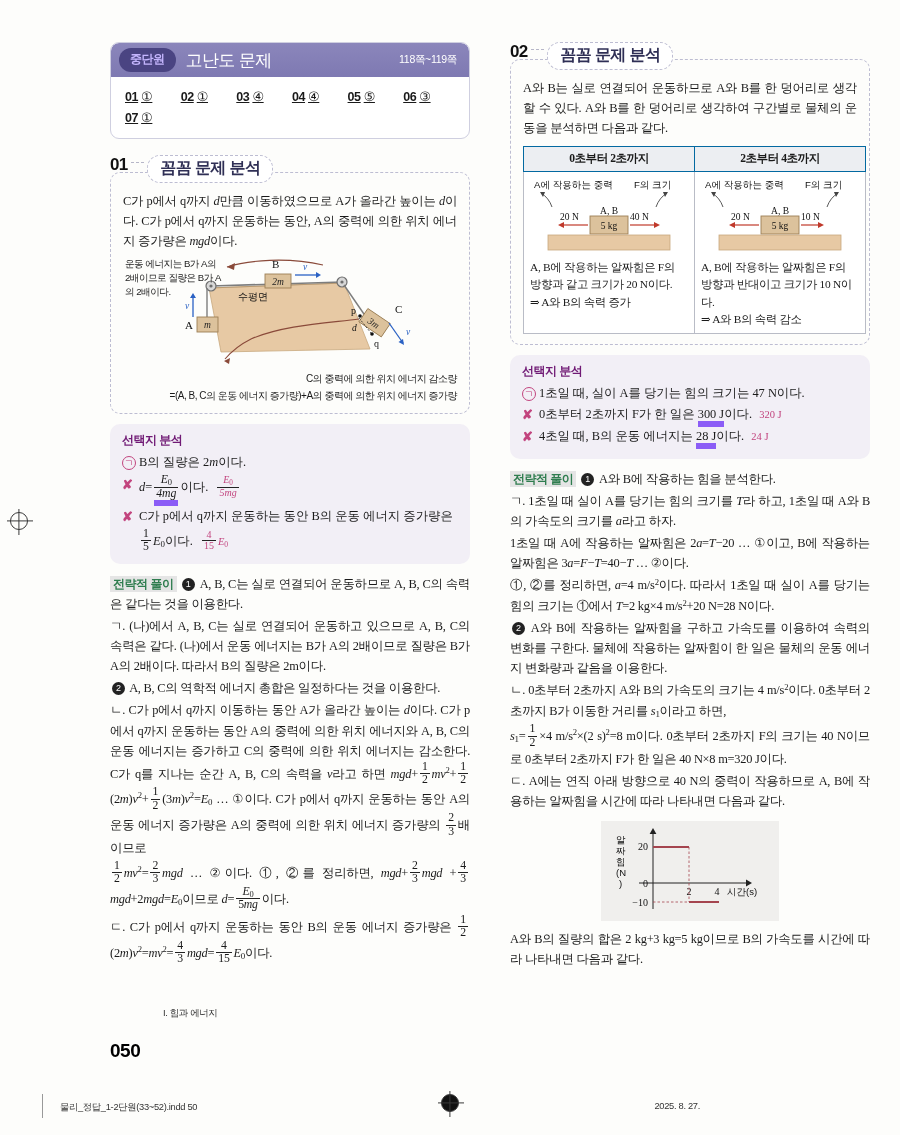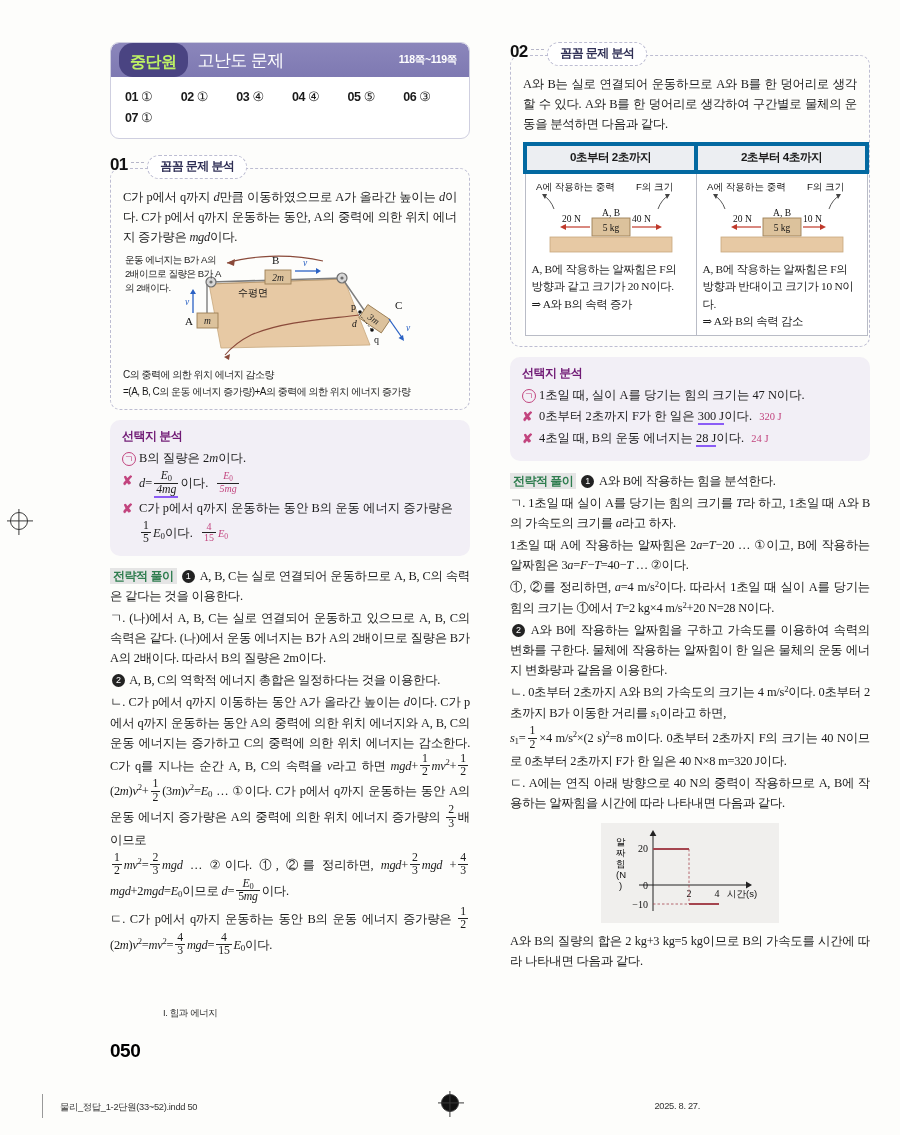--- a/index.html
+++ b/index.html
@@ -73,59 +73,60 @@
   .answer-bar {
     height: 34px;
     background: linear-gradient(180deg,#8b86bb 0%, #7e79b2 100%);
     display: flex;
     align-items: center;
     position: relative;
     border-radius: 8px 8px 0 0;
   }
   .unit-chip {
     background: #4a4482;
-    color: #bef264;
+    color: #c4b5fd;
     font-family: "Liberation Sans", sans-serif;
     font-weight: bold;
-    font-size: 16px;
+    font-size: 12px;
     border-radius: 14px;
-    padding: 9px 11px 4px;
+    padding: 3px 11px 4px;
     margin-left: 8px;
     letter-spacing: -0.5px;
   }
   .bar-title {
     color: #ffffff;
     font-family: "Liberation Sans", sans-serif;
     font-weight: normal;
     font-size: 17px;
     margin-left: 10px;
     letter-spacing: -0.6px;
   }
   .bar-pages {
     position: absolute;
     right: 12px;
     color: #fff;
     font-family: "Liberation Sans", sans-serif;
     font-size: 10.5px;
-    font-weight: bold;
+    font-weight: normal;
     letter-spacing: -0.3px;
   }
   .answer-grid {
     padding: 9px 10px 10px 14px;
     display: flex;
     flex-wrap: wrap;
   }
   .ans-item {
     width: 16.66%;
     font-family: "Liberation Sans", sans-serif;
     font-size: 12.5px;
     font-weight: bold;
     letter-spacing: -0.4px;
     padding: 3px 0;
     white-space: nowrap;
+    text-decoration: underline;
   }
   .ans-item .choice {
     font-weight: normal;
     margin-left: 3px;
     font-size: 13px;
   }
 
   
   .prob-block { margin-top: 16px; width: 360px; position: relative; }
   .prob-num {
@@ -144,21 +145,21 @@
     vertical-align: middle;
     margin: 0 3px 5px 4px;
   }
   .tag-analysis {
     display: inline-block;
     border: 1px dashed #bdbdd2;
     border-radius: 13px;
     padding: 2px 12px 3px;
     font-family: "Liberation Sans", sans-serif;
     font-weight: bold;
-    font-size: 12px;
+    font-size: 16px;
     color: #2f2f55;
     letter-spacing: -0.6px;
     background: #fff;
     vertical-align: top;
     position: relative;
     z-index: 2;
   }
   .analysis-card {
     border: 1px dashed #bdbdd2;
     border-radius: 10px;
@@ -226,21 +227,21 @@
     border-radius: 50%;
     width: 14px; height: 14px;
     line-height: 12px;
     text-align: center;
     font-size: 9.5px;
     color: #c2447e;
   }
   .xmark { font-weight: bold; font-size: 13px; }
   .choice-body { flex: 1 1 auto; }
   .corr { color: #c2447e; font-size: 10.5px; margin-left: 4px; }
-  .strike-u { border-bottom: 2px solid #8b5cf6; }
+  .strike-u { border-bottom: 6px solid #8b5cf6; }
 
   
   .strategy-tag {
     font-family: "Liberation Sans", sans-serif;
     font-weight: bold;
     font-size: 12px;
     color: #2f7d4f;
     background: #e5e5e5;
     padding: 1px 3px;
     letter-spacing: -0.5px;
@@ -270,33 +271,34 @@
     line-height: 1.45;
     letter-spacing: -0.5px;
     color: #1c1c1c;
   }
   .fig-caption {
     font-family: "Liberation Sans", sans-serif;
     font-size: 10px;
     line-height: 1.5;
     letter-spacing: -0.5px;
     margin-top: 2px;
+    text-align: right;
   }
 
   
   .tbl {
     width: 100%;
     border-collapse: collapse;
     margin-top: 8px;
     background: #fff;
   }
   .tbl th {
     background: #eceef2;
-    border: 4px solid #0369a1;
-    font-family: Liberation Sans, sans-serif;
+    border: 1px solid #0369a1;
+    font-family: Liberation Serif, serif;
     font-size: 11.6px;
     font-weight: bold;
     letter-spacing: -0.5px;
     padding: 4px 0 5px;
   }
   .tbl td {
     border: 1px solid #b9bcc6;
     vertical-align: top;
     padding: 5px 6px 6px;
     width: 50%;

